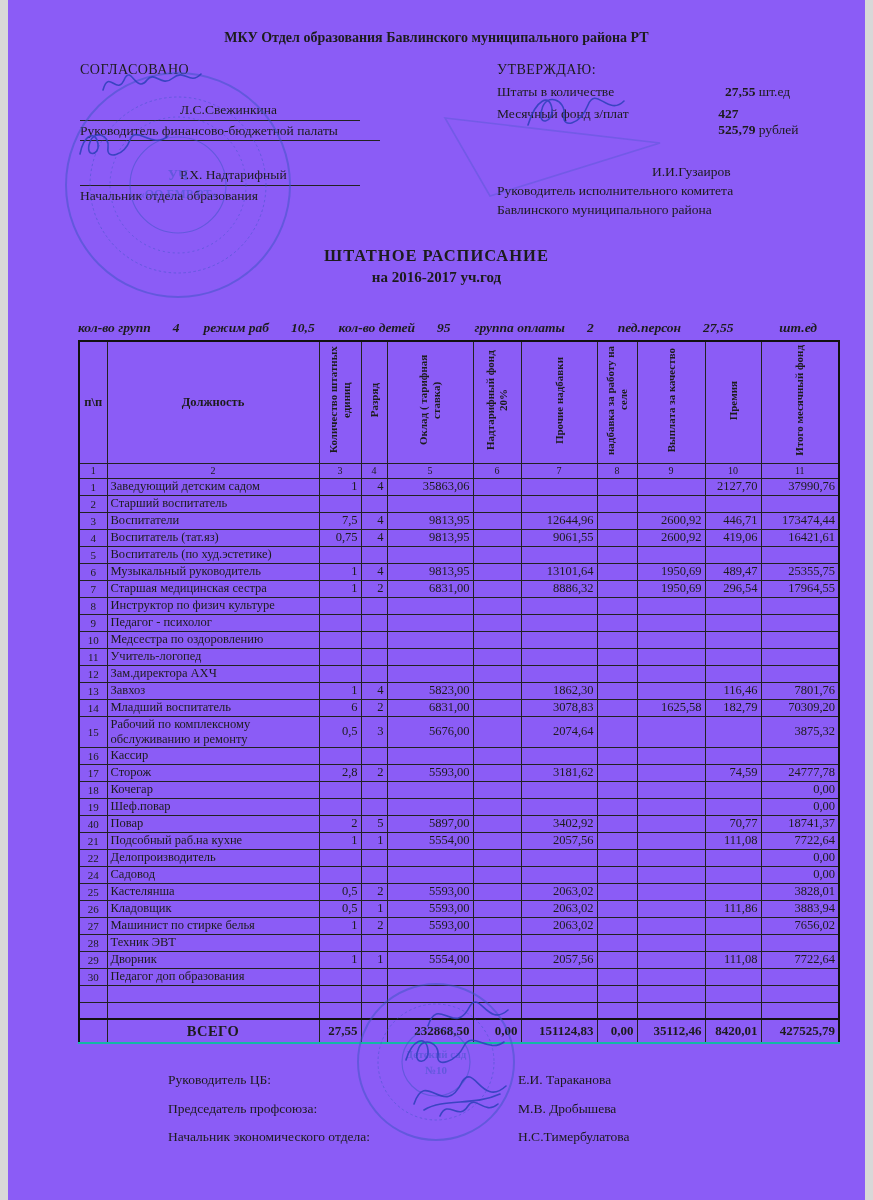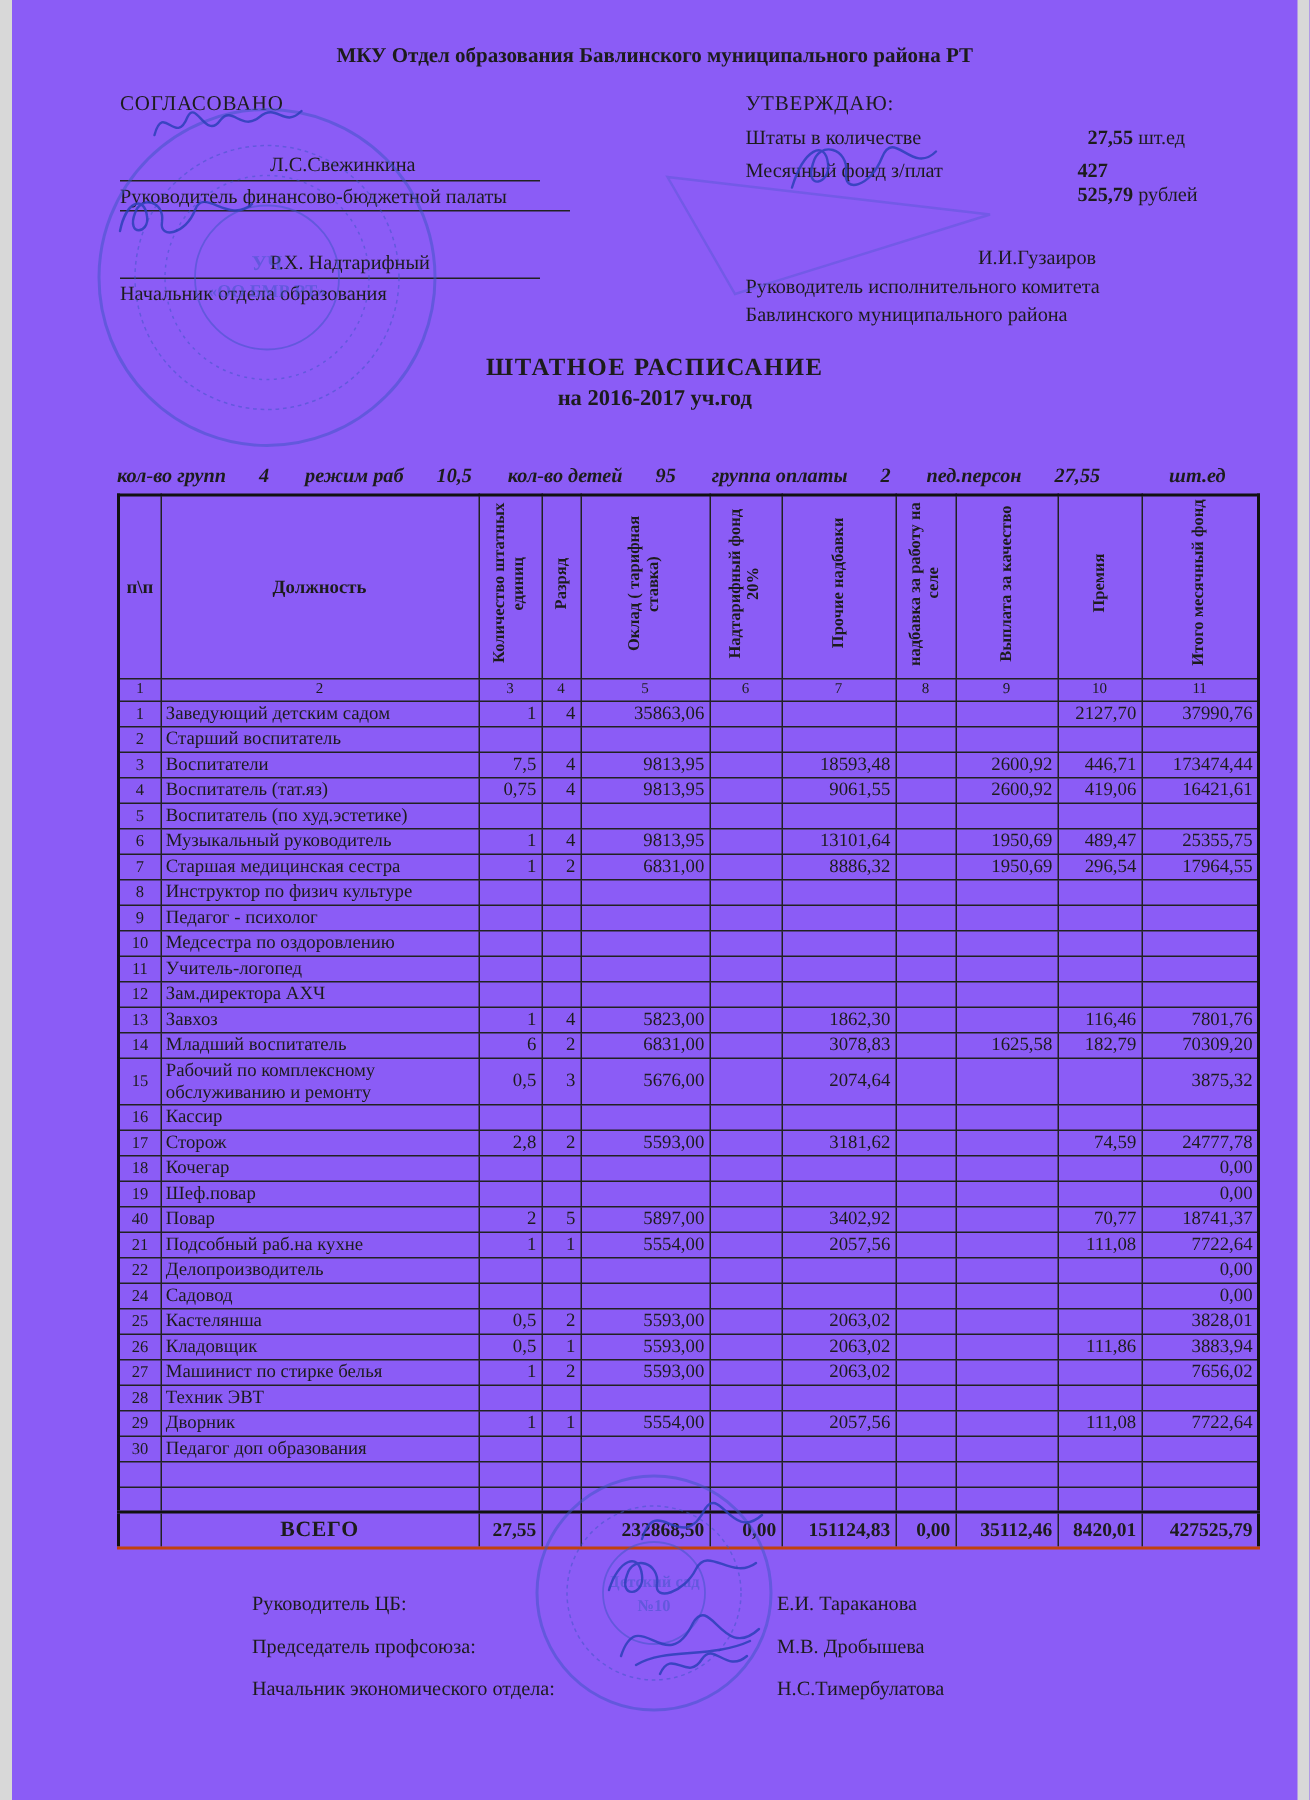--- a/index.html
+++ b/index.html
@@ -19,21 +19,21 @@
   .sigrole.noline { border-bottom: none; }
 
   .approve { flex: 1; font-size: 13.5px; padding-left: 72px; }
   .approw { display: flex; margin-top: 6px; }
   .approw:first-of-type { margin-top: 8px; }
   .aplabel { width: 228px; }
   .apval b { font-size: 13.5px; }
   .apsig { margin: 26px 0 0 155px; font-size: 13.5px; }
   .aprole { margin-top: 3px; font-size: 13.5px; }
 
-  .doc-title { margin-top: 17px; text-align: center; }
+  .doc-title { margin-top: 28px; text-align: center; }
   .doc-title .t1 { font-weight: bold; font-size: 16.5px; letter-spacing: 1px; }
   .doc-title .t2 { font-weight: bold; font-size: 15px; margin-top: 3px; }
   .doc-title .t3 { font-weight: bold; font-style: italic; font-size: 15px; margin-top: 3px; }
 
   .params { display: flex; justify-content: space-between; margin: 34px 48px 4px 70px; font-weight: bold; font-style: italic; font-size: 13.5px; }
   .param .plabel { margin-right: 22px; }
 
   table.stafftable { border-collapse: collapse; table-layout: fixed; width: 760px; margin: 2px 0 0 70px; border: 2px solid #111; }
   .stafftable th, .stafftable td { border: 1px solid #222; overflow: hidden; }
   .stafftable thead th { font-weight: bold; vertical-align: middle; text-align: center; }
@@ -41,21 +41,21 @@
   .hhor { font-size: 12.5px; }
   .vhead {
     display: inline-block; writing-mode: vertical-rl; transform: rotate(180deg);
     font-size: 11px; font-weight: bold; line-height: 1.15; max-height: 114px; white-space: normal;
   }
   .numrow td { height: 15px; font-size: 10px; text-align: center; padding: 0; }
   tbody td { height: 17px; font-size: 12.5px; padding: 0 3px; }
   td.cnum { text-align: center; font-size: 11px; }
   td.cname { text-align: left; white-space: normal; }
   td.cval { text-align: right; }
-  .totalrow td { font-weight: bold; font-size: 13px; height: 24px; border-top: 2px solid #111; border-bottom: 2px solid #c2410c; padding: 0 3px; text-align: right; }
+  .totalrow td { font-weight: bold; font-size: 13px; height: 24px; border-top: 2px solid #111; border-bottom: 2px solid #14b8a6; padding: 0 3px; text-align: right; }
   .totalrow td.ctlabel { text-align: center; font-size: 14.5px; letter-spacing: .5px; }
 
   .footer-sigs { margin: 22px 0 0 160px; }
   .frow { display: grid; grid-template-columns: 350px auto; font-size: 13.5px; height: 28.5px; align-items: center; }
 
   svg.overlay { position: absolute; left: 0; top: 0; pointer-events: none; z-index: 5; }
   .stampline { stroke: #3d55c5; fill: none; }
   .stamptext { fill: #3d55c5; text-anchor: middle; font-family: "Liberation Serif", serif; }
   .sigpath { stroke: #2b3fb8; fill: none; stroke-width: 1.6; stroke-linecap: round; opacity: .85; }
 </style>
@@ -178,21 +178,21 @@
           <td class="cval"></td>
           <td class="cval"></td>
         </tr>
         <tr>
           <td class="cnum">3</td>
           <td class="cname">Воспитатели</td>
           <td class="cval">7,5</td>
           <td class="cval">4</td>
           <td class="cval">9813,95</td>
           <td class="cval"></td>
-          <td class="cval">18593,48</td>
+          <td class="cval">12644,96</td>
           <td class="cval"></td>
           <td class="cval">2600,92</td>
           <td class="cval">446,71</td>
           <td class="cval">173474,44</td>
         </tr>
         <tr>
           <td class="cnum">4</td>
           <td class="cname">Воспитатель  (тат.яз)</td>
           <td class="cval">0,75</td>
           <td class="cval">4</td>

